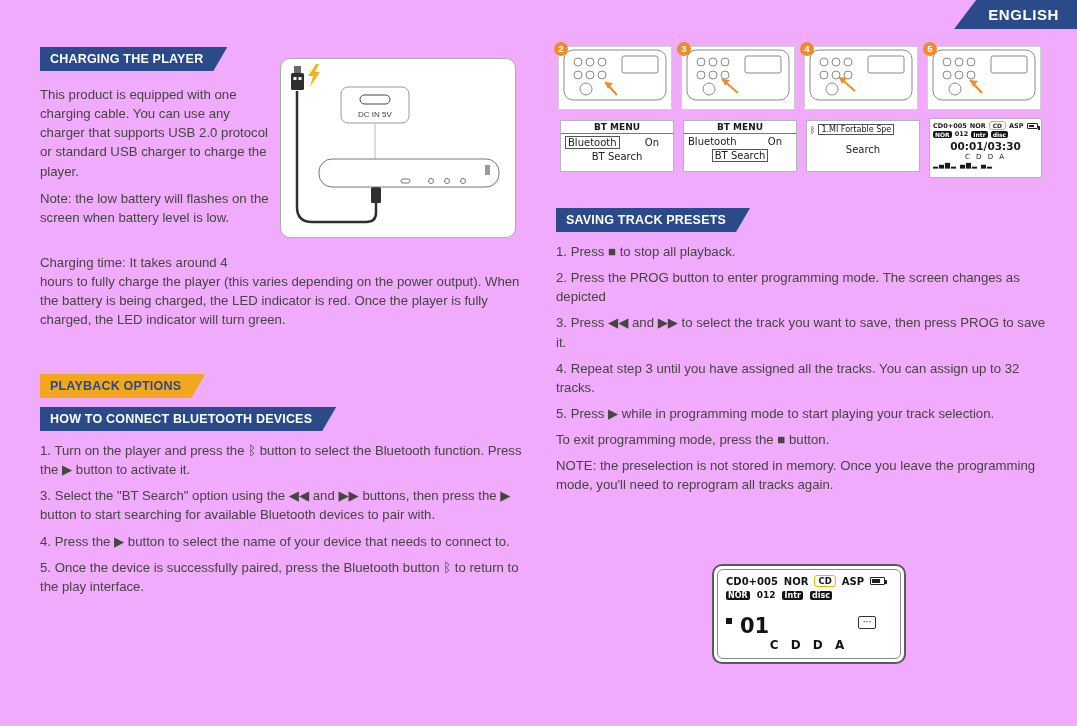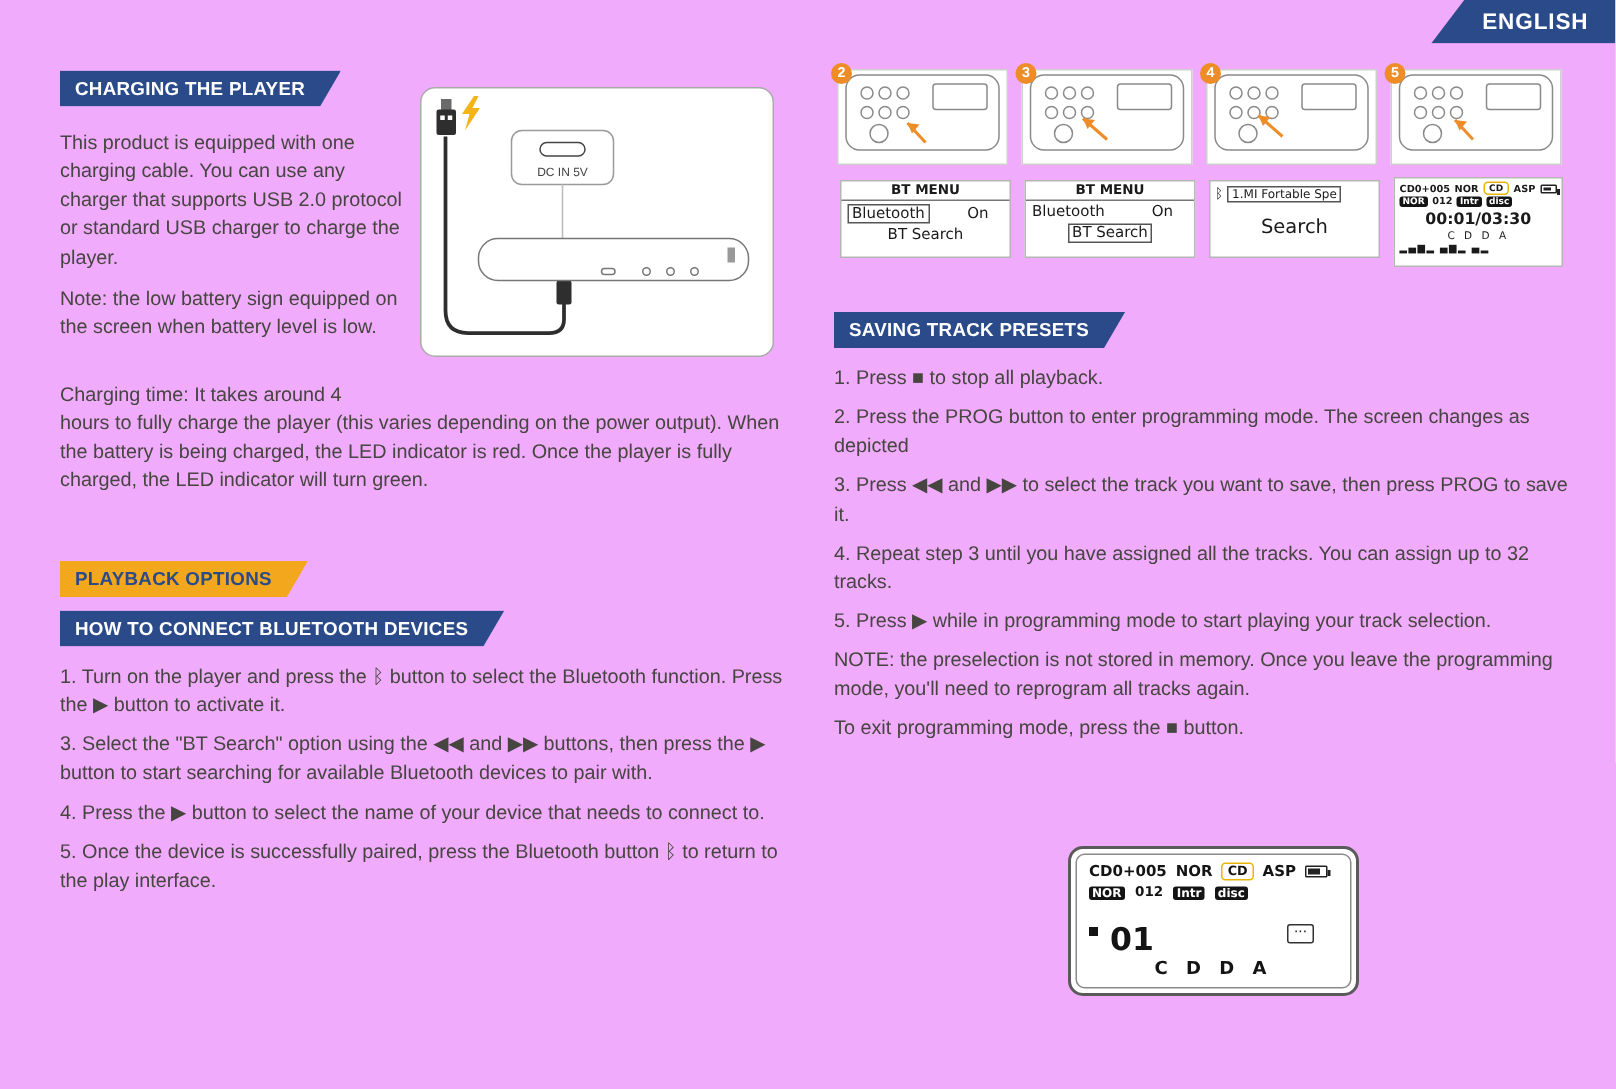--- a/index.html
+++ b/index.html
@@ -49,21 +49,21 @@
   .screen {
     position: absolute; border: 1px solid #b5b5b5; background: #fff; color: #1a1a1a;
     font-family: "DejaVu Sans", sans-serif;
   }
   .sc-title { font-size: 9px; font-weight: bold; text-align: center; border-bottom: 1px solid #777; padding: 1px 0; }
   .sc-row { display: flex; align-items: center; font-size: 10px; padding: 2px 4px 0 4px; justify-content: center; }
   .boxed { border: 1px solid #555; padding: 0 2px; }
   .sc-val { margin-left: auto; margin-right: 10px; }
   .pair-row { display: flex; align-items: center; gap: 3px; font-size: 8px; padding: 3px 3px 0 3px; }
   .bt-glyph { font-size: 9px; color: #1a1a1a; }
-  .pair-action { text-align: center; font-size: 13px; margin-top: 9px; }
+  .pair-action { text-align: center; font-size: 10px; margin-top: 9px; }
 
   
   .badge-dark { background: #141414; color: #fff; border-radius: 2px; padding: 0 2px; font-weight: bold; }
   .badge-out  { border: 1px solid #eab308; border-radius: 3px; padding: 0 3px; font-weight: bold; }
   .battery { display: inline-block; width: 15px; height: 8px; border: 1px solid #222; border-radius: 1px; position: relative; }
   .battery::before { content: ""; position: absolute; left: 1px; top: 1px; bottom: 1px; width: 8px; background: #222; }
   .battery::after  { content: ""; position: absolute; right: -3px; top: 2px; width: 2px; height: 4px; background: #222; }
   .battery.sm { width: 11px; height: 6px; }
   .battery.sm::before { width: 5px; }
 
@@ -93,21 +93,21 @@
 </head>
 <body>
 
 <div class="page">
 
   <div class="banner">ENGLISH</div>
 
   <div class="flag flag-blue" style="left:40px; top:47px;">CHARGING THE PLAYER</div>
 
   <p class="body-text" style="left:40px; top:85px; width:232px;">This product is equipped with one charging cable. You can use any charger that supports USB 2.0 protocol or standard USB charger to charge the player.</p>
-  <p class="body-text" style="left:40px; top:189px; width:232px;">Note: the low battery sign equipped on the screen when battery level is low.</p>
+  <p class="body-text" style="left:40px; top:189px; width:232px;">Note: the low battery will flashes on the screen when battery level is low.</p>
   <div class="body-text" style="left:40px; top:253px; width:482px;">
     <div>Charging time: It takes around 4</div>
     <div>hours to fully charge the player (this varies depending on the power output). When the battery is being charged, the LED indicator is red. Once the player is fully charged, the LED indicator will turn green.</div>
   </div>
 
   <div class="diagram-box" style="left:280px; top:58px; width:236px; height:180px;">
     <svg width="234" height="178" viewBox="0 0 234 178">
 
       <g>
         <rect x="13" y="7" width="7" height="8" fill="#6a6a6a"></rect>
@@ -274,22 +274,22 @@
   </div>
 
   <div class="flag flag-blue" style="left:556px; top:208px;">SAVING TRACK PRESETS</div>
 
   <div class="body-text steps" style="left:556px; top:242px; width:490px;">
     <div class="step">1. Press ■ to stop all playback.</div>
     <div class="step">2. Press the PROG button to enter programming mode. The screen changes as depicted</div>
     <div class="step">3. Press ◀◀ and ▶▶ to select the track you want to save, then press PROG to save it.</div>
     <div class="step">4. Repeat step 3 until you have assigned all the tracks. You can assign up to 32 tracks.</div>
     <div class="step">5. Press ▶ while in programming mode to start playing your track selection.</div>
+    <div class="step">To exit programming mode, press the ■ button.</div>
     <div class="step">NOTE: the preselection is not stored in memory. Once you leave the programming mode, you'll need to reprogram all tracks again.</div>
-    <div class="step">To exit programming mode, press the ■ button.</div>
   </div>
 
   <div class="lcd-big" style="left:712px; top:564px; width:194px; height:100px;">
     <div class="lcd-inner">
       <div class="lcd-row1">
         <span>CD0+005</span>
         <span>NOR</span>
         <span class="badge-out">CD</span>
         <span>ASP</span>
         <span class="battery"></span>

